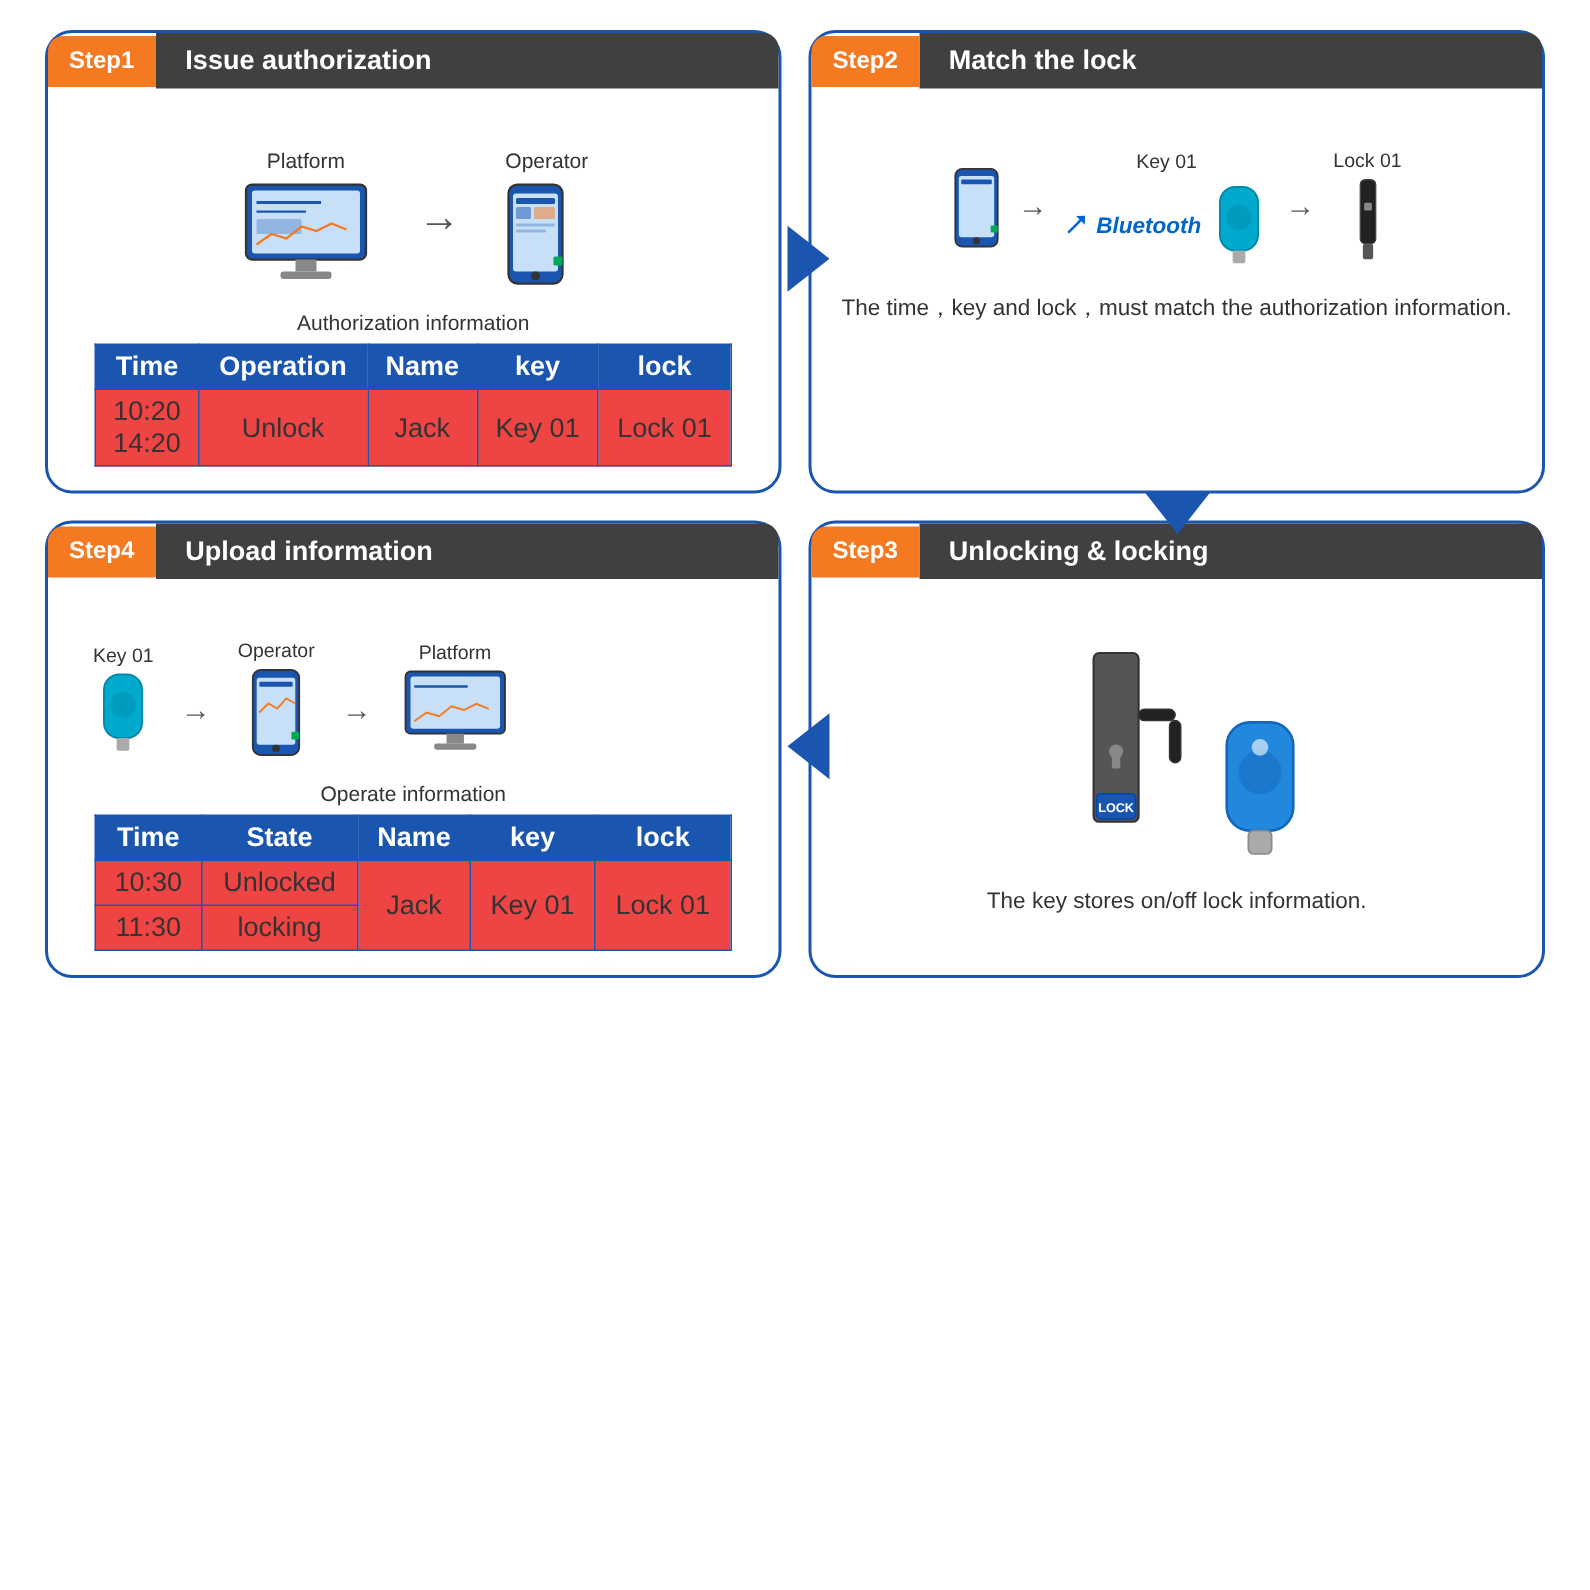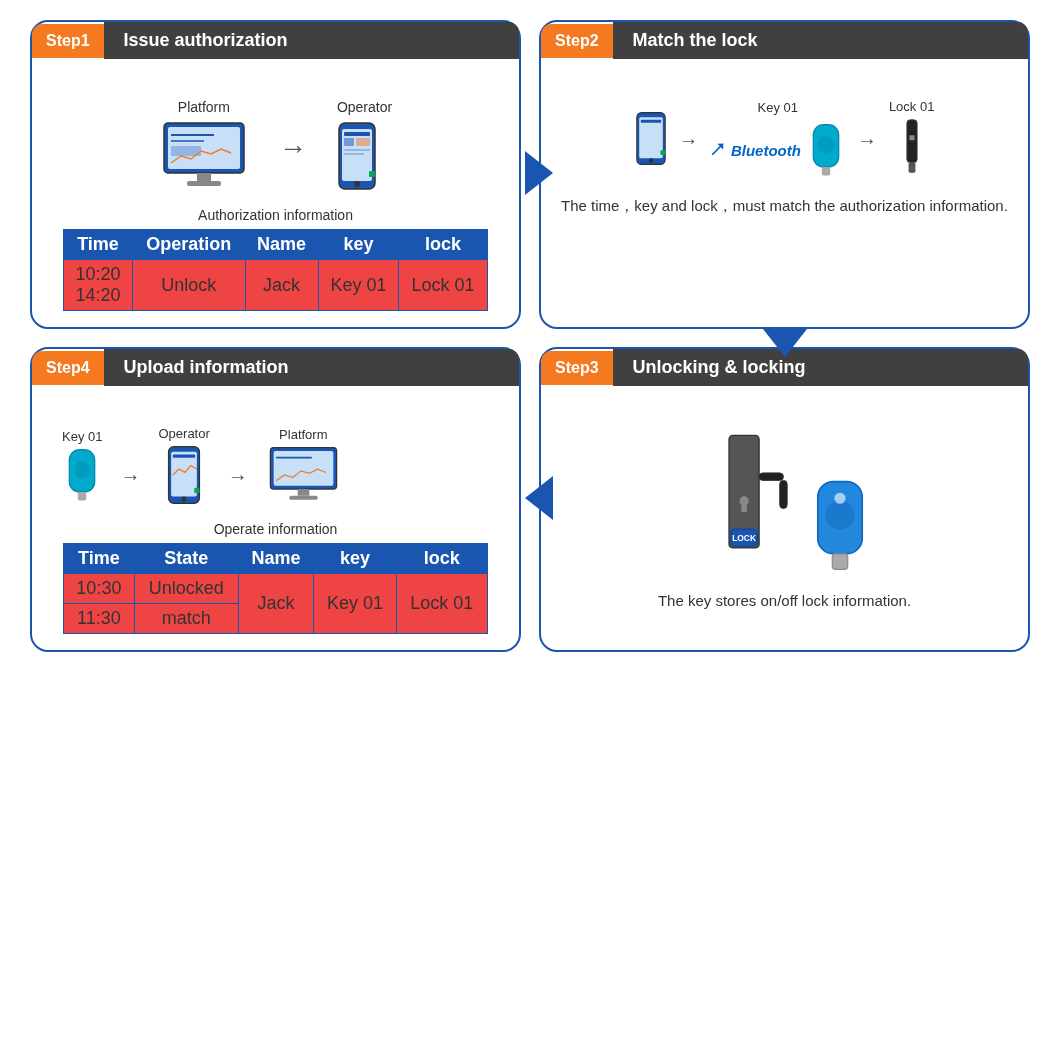--- a/index.html
+++ b/index.html
@@ -420,21 +420,21 @@
           <tbody>
             <tr>
               <td>10:30</td>
               <td>Unlocked</td>
               <td rowspan="2">Jack</td>
               <td rowspan="2">Key 01</td>
               <td rowspan="2">Lock 01</td>
             </tr>
             <tr>
               <td>11:30</td>
-              <td>match</td>
+              <td>locking</td>
             </tr>
           </tbody>
         </table>
       </div>
 
       <div style="position:absolute;right:-34px;top:50%;transform:translateY(-50%);z-index:10;">
         <div class="tri-left"></div>
       </div>
     </div>
 

